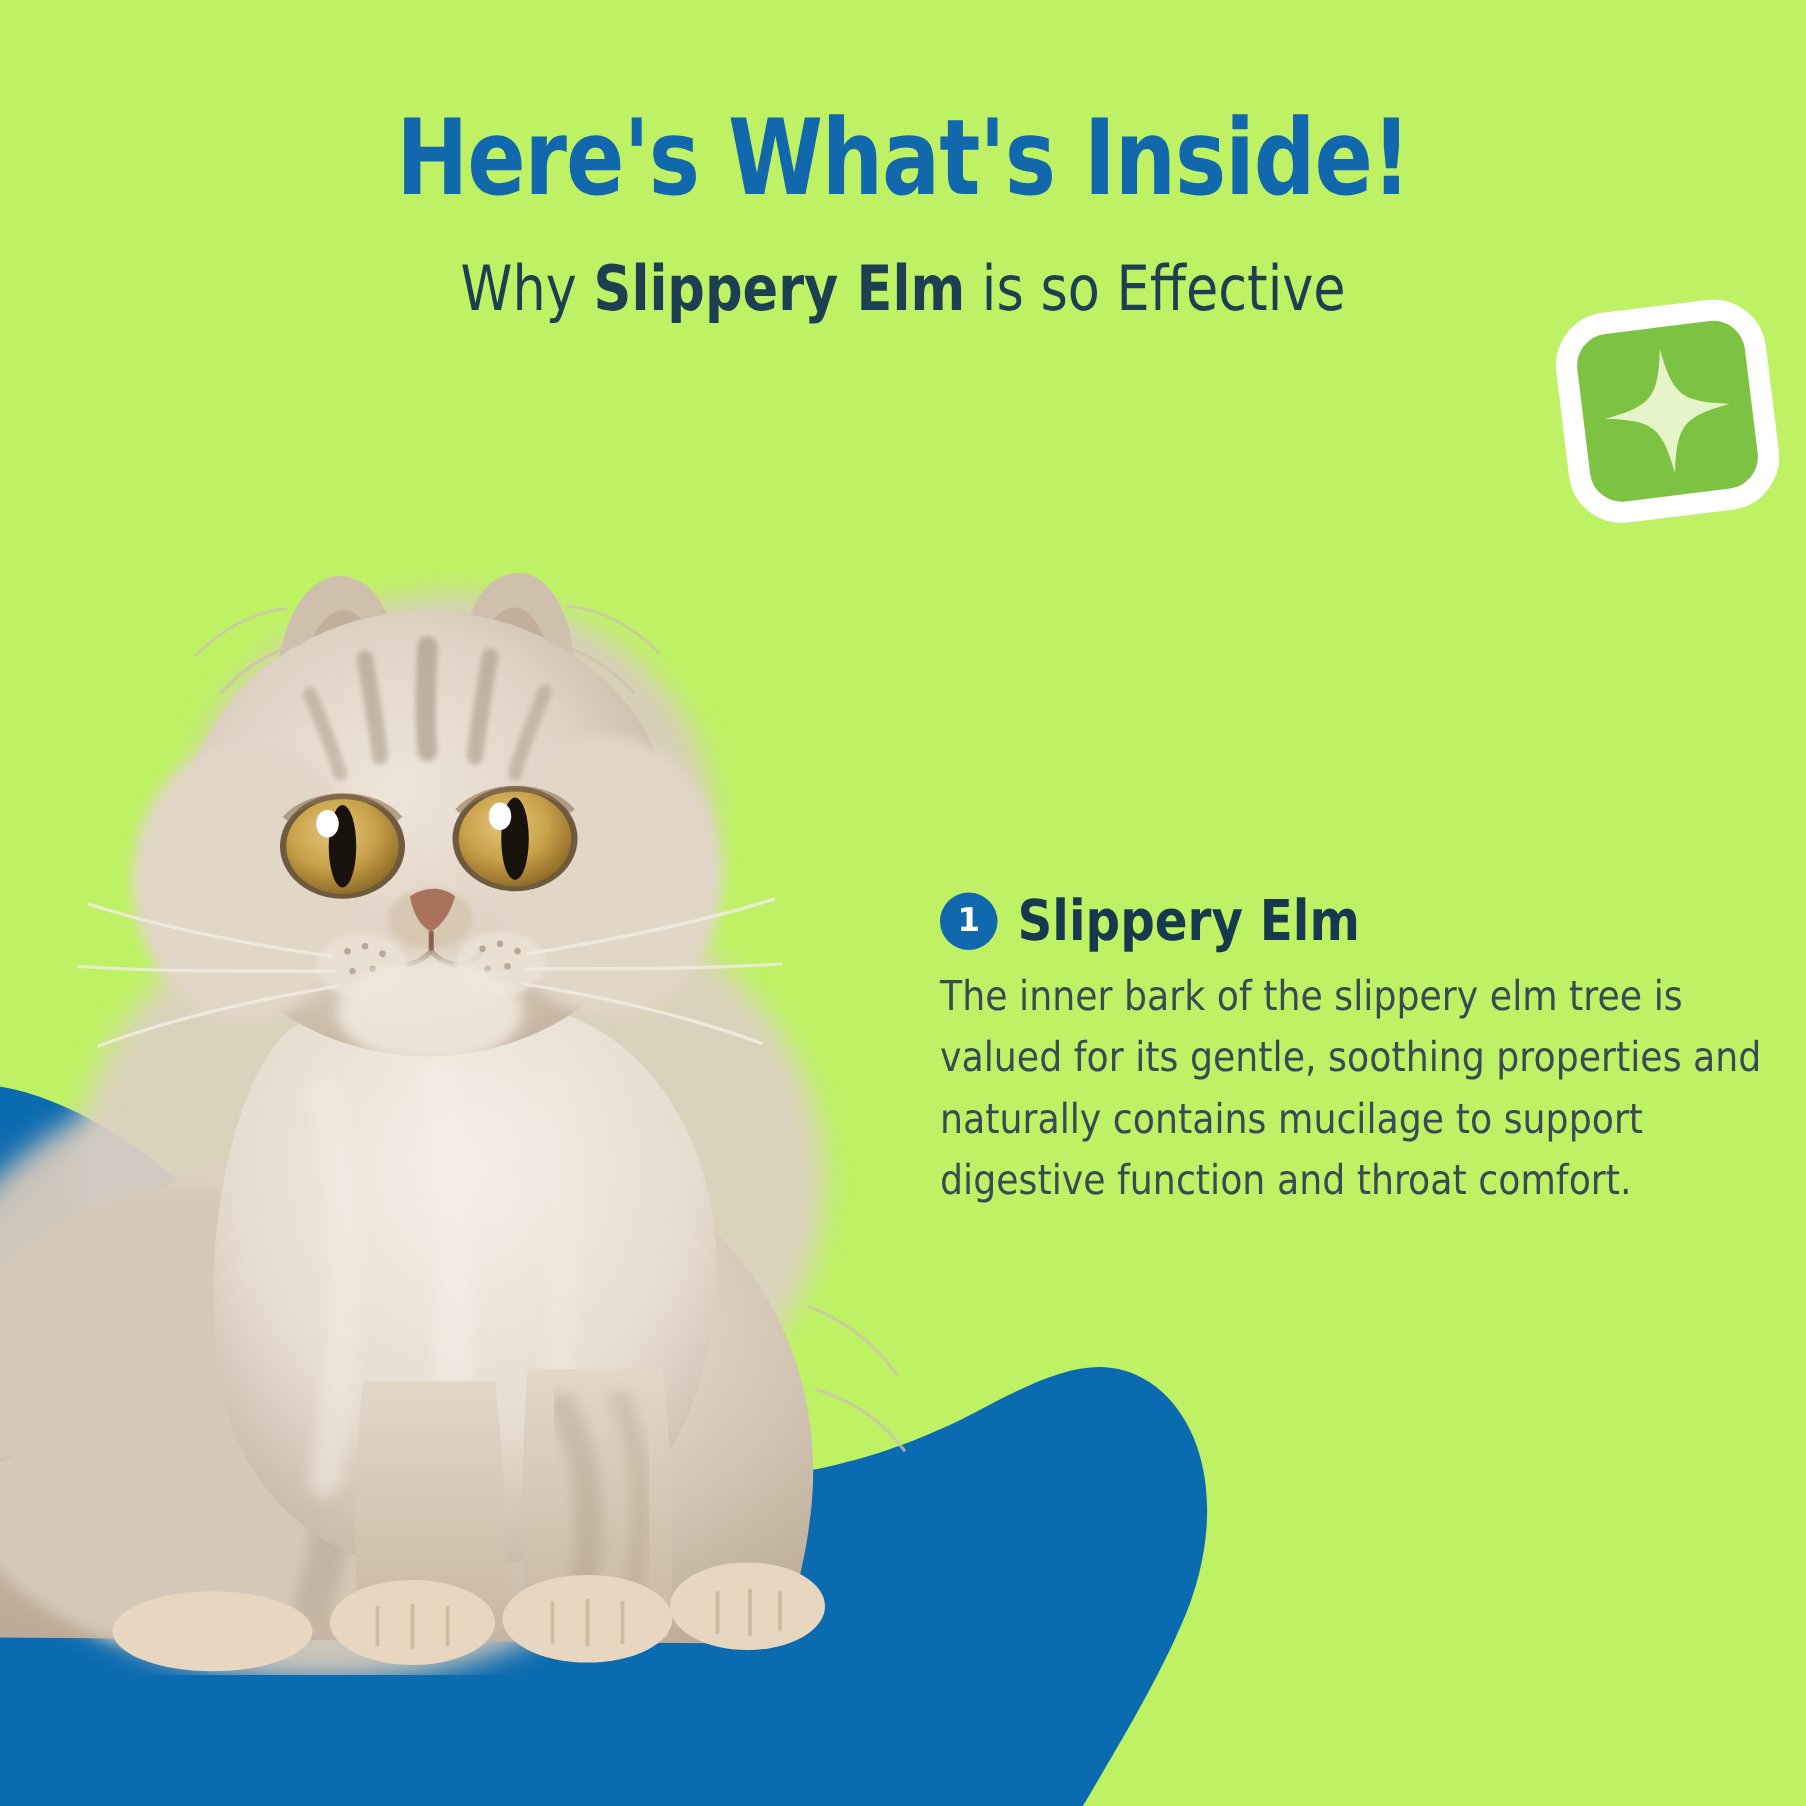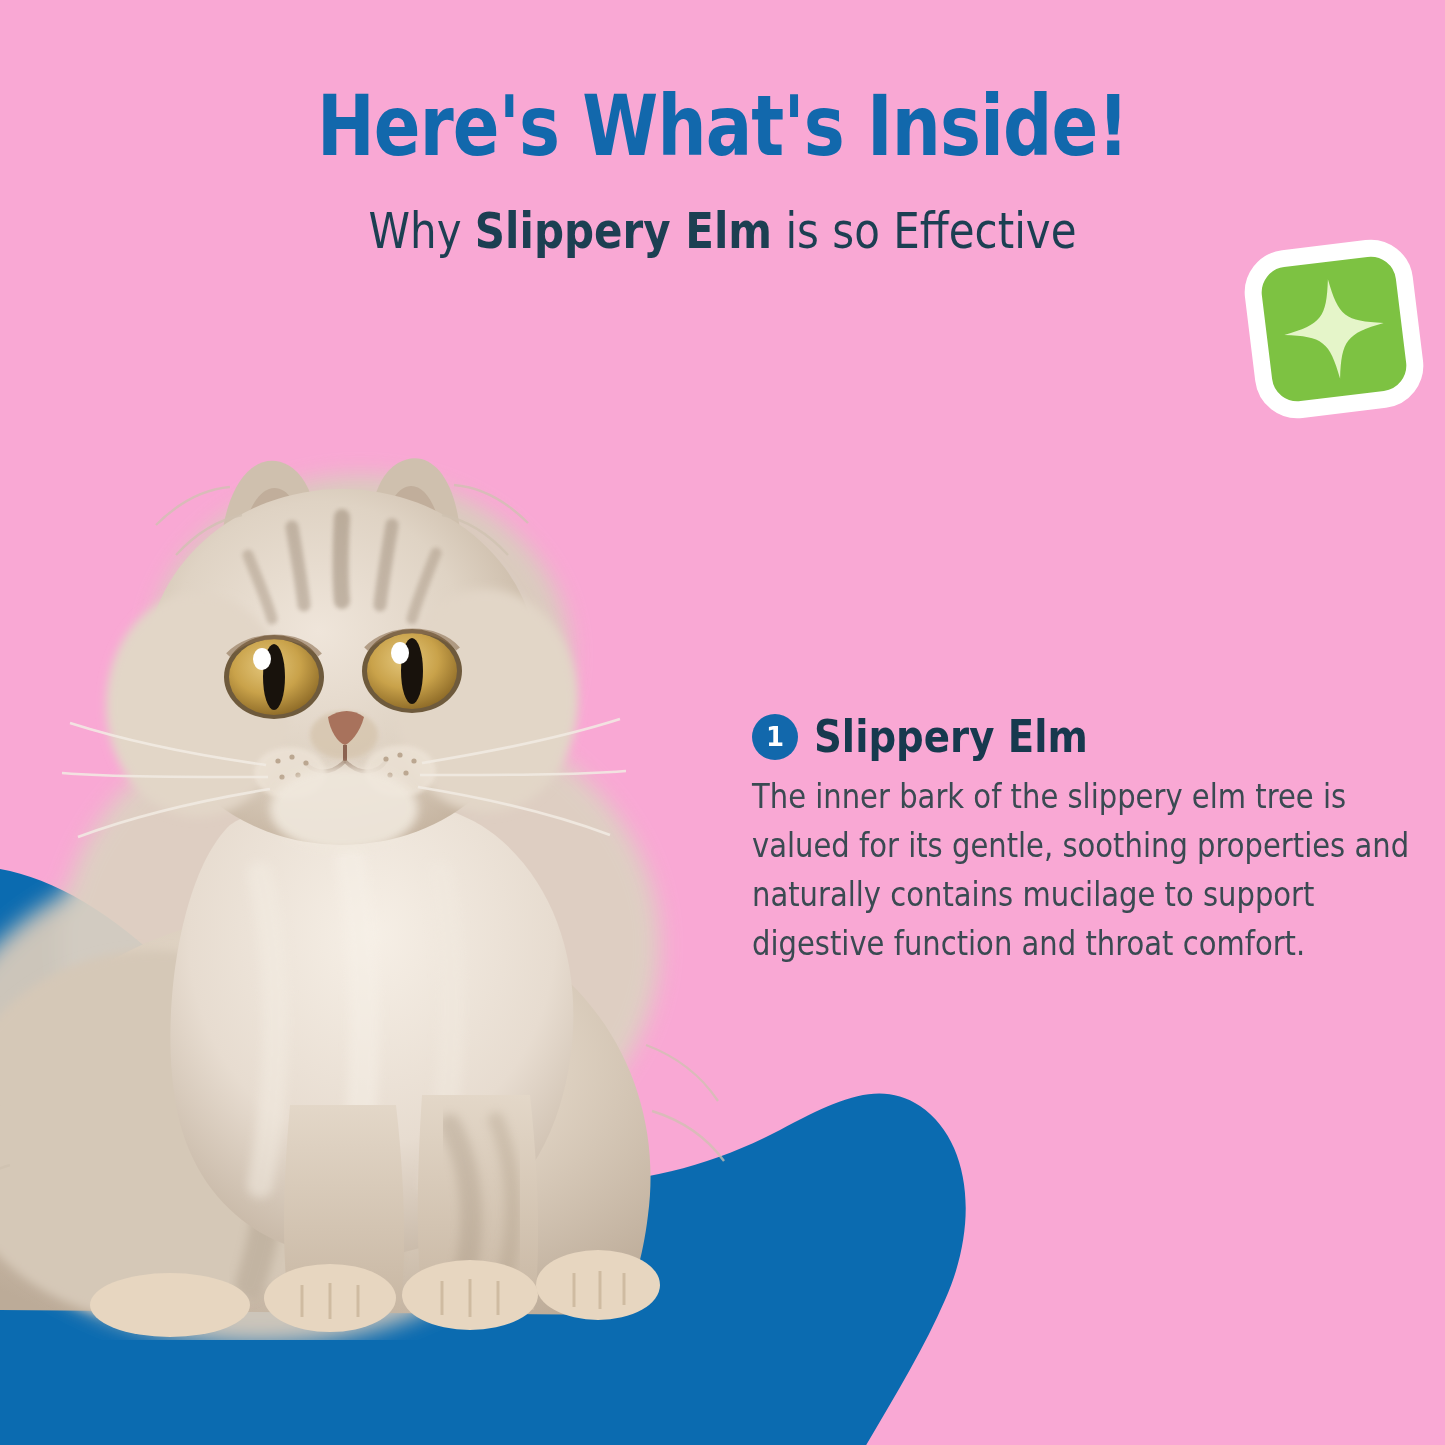--- a/index.html
+++ b/index.html
@@ -5,21 +5,21 @@
   html,body{margin:0;padding:0;}
   body{
     width:1445px;height:1445px;
     background:#e3f0fd;
     font-family:"Liberation Sans", sans-serif;
     overflow:hidden;
   }
   #page{
     position:relative;
     width:1445px;height:1445px;
-    background:#f9a8d4;
+    background:#bef264;
     overflow:hidden;
   }
 
   
   .blue-shape{
     position:absolute;
     left:-40px;
     top:830px;
     width:1100px;
     height:660px;

